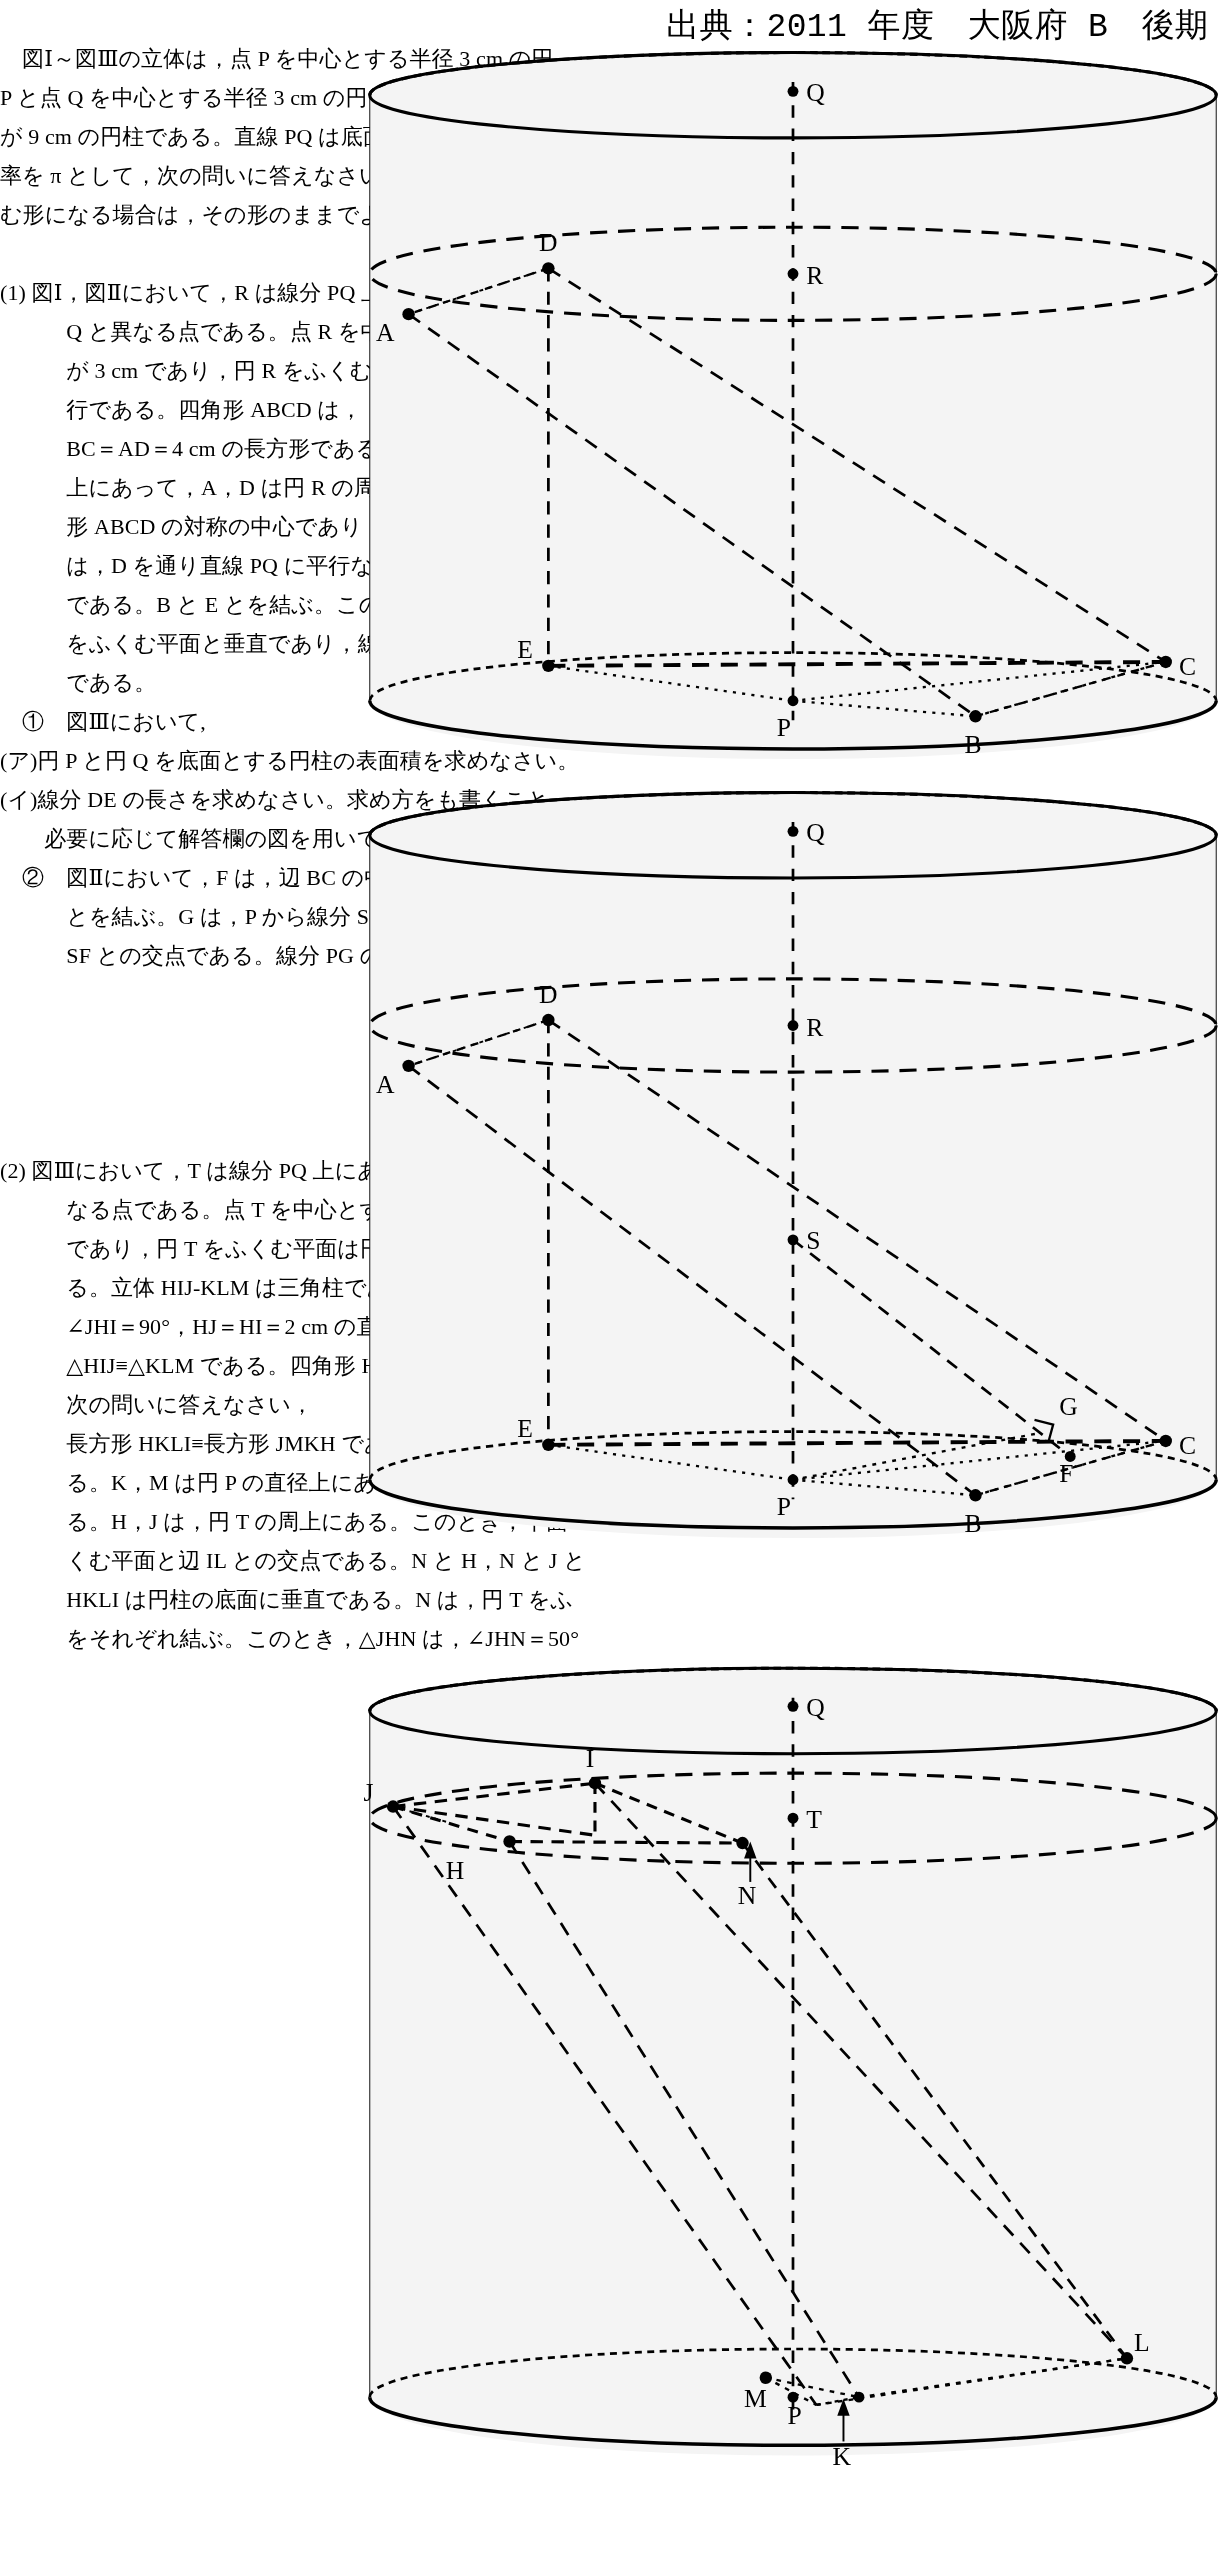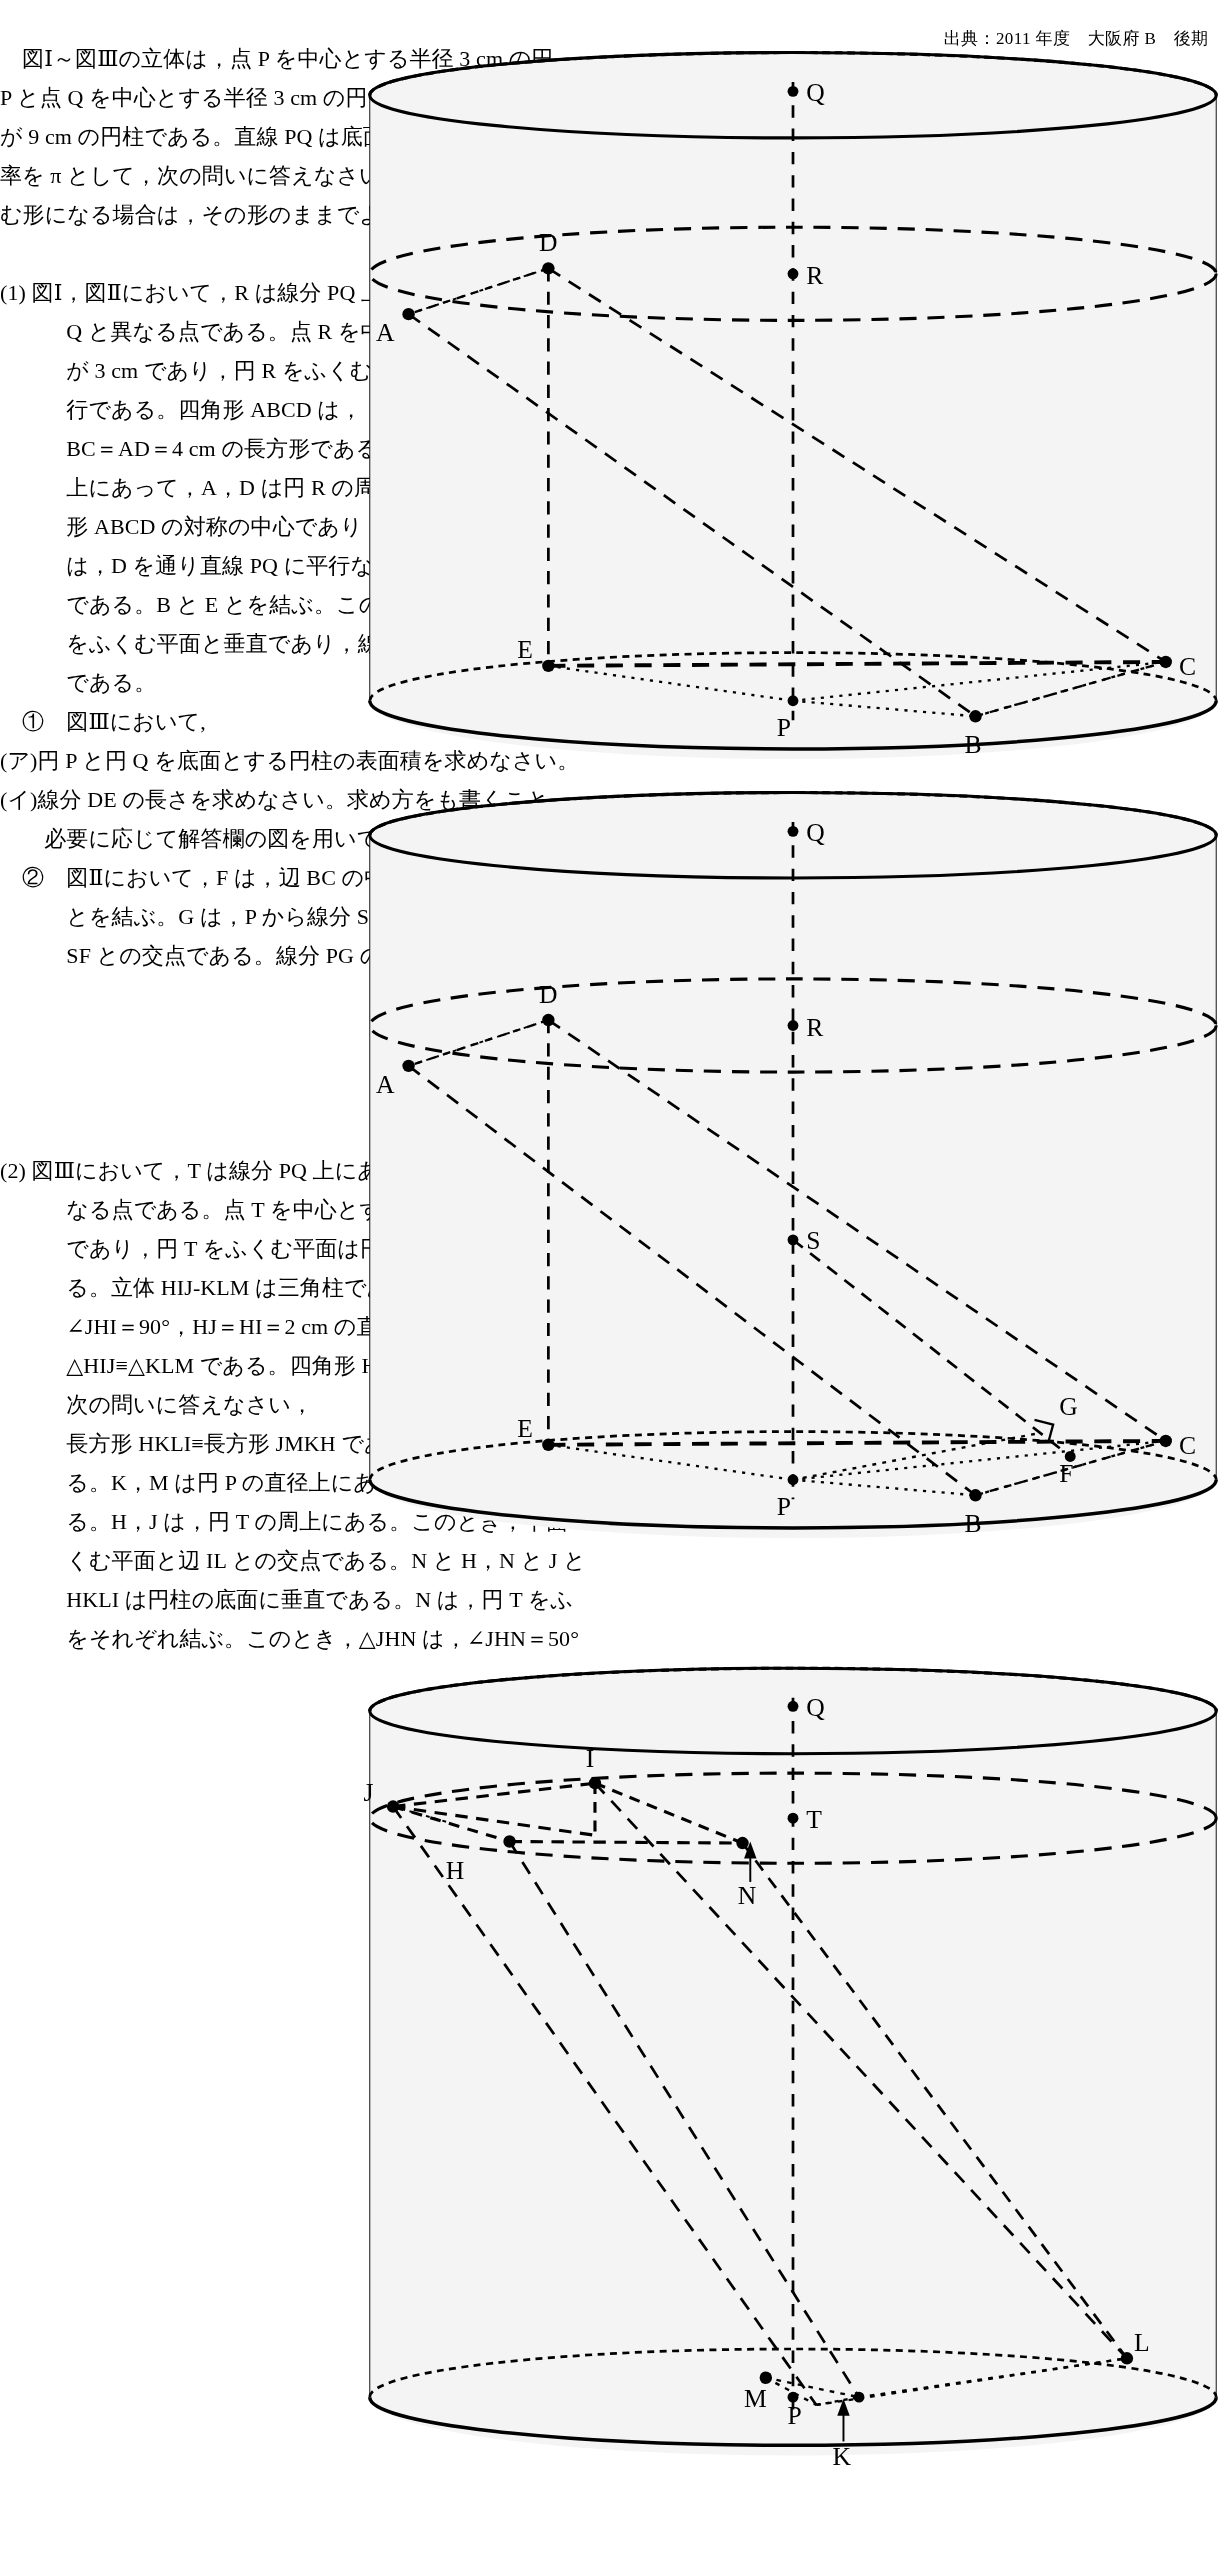--- a/index.html
+++ b/index.html
@@ -14,25 +14,24 @@
     font-family: "Liberation Serif", "DejaVu Serif", serif;
     color: #000000;
     overflow: hidden;
   }
 
   
   #source-header {
     position: absolute;
     top: 3.1px;
     right: 15.5px;
-    font-size: 17px;
+    font-size: 33px;
     letter-spacing: 0.4px;
     white-space: nowrap;
-    font-family: Liberation Serif, serif;
-    margin-top: 24px;
+    font-family: Liberation Mono, monospace;
   }
 
   
   #text-column {
     position: absolute;
     left: 0px;
     top: 39px;
     width: 365px;
   }
   .para {

